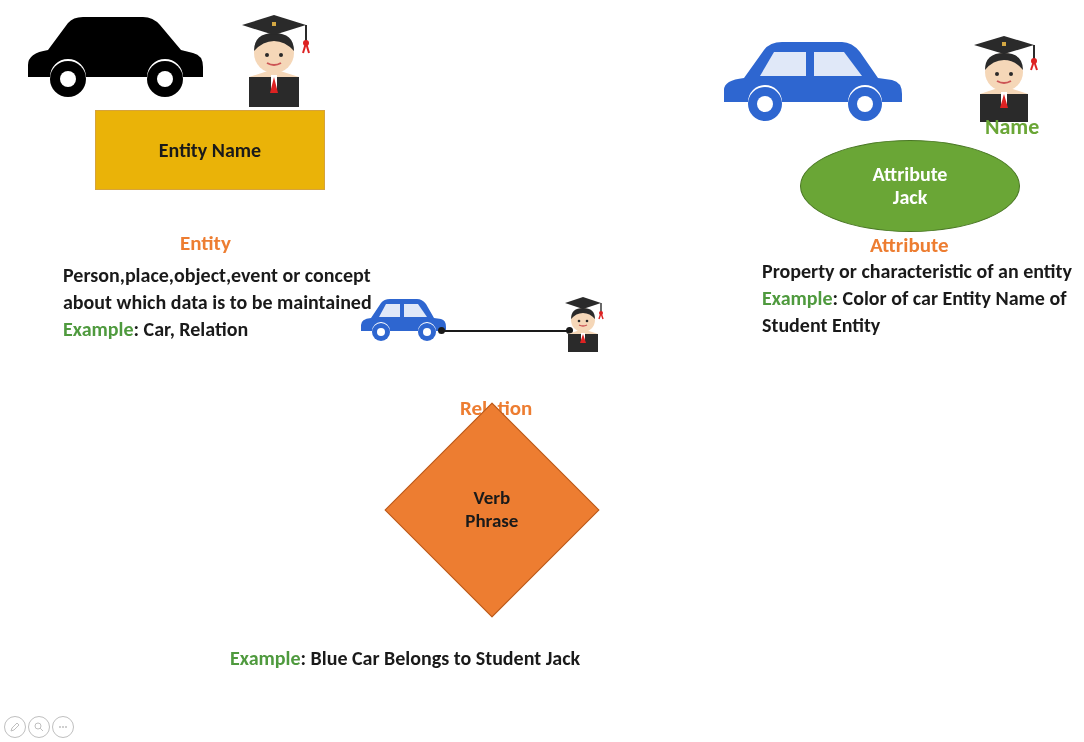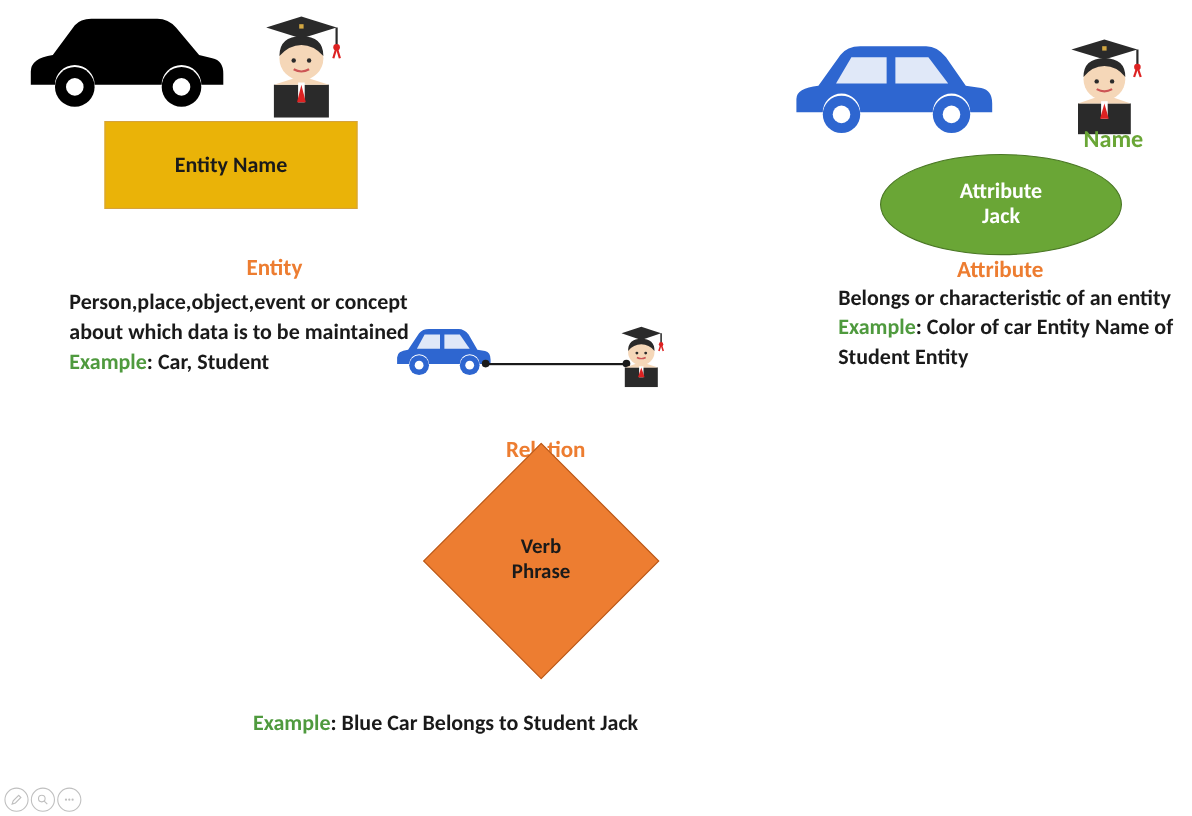--- a/index.html
+++ b/index.html
@@ -22,21 +22,21 @@
     display: flex; align-items: center; justify-content: center;
   }
   .entity-box span {
     font-weight: bold; font-size: 20px; color: #1a1a1a;
   }
 
   
   .section-title {
     color: #ed7d31; font-weight: bold; font-size: 21px;
   }
-  .entity-title { left: 180px; top: 230px; margin-left: 44px; }
+  .entity-title { left: 180px; top: 230px; }
   .relation-title { left: 460px; top: 395px; }
   .attribute-title { left: 870px; top: 232px; }
 
   
   .desc {
     font-size: 20px; font-weight: bold; color: #1a1a1a;
     line-height: 1.35;
   }
   .entity-desc { left: 63px; top: 262px; width: 310px; }
   .relation-desc { left: 230px; top: 618px; width: 540px; }
@@ -147,21 +147,21 @@
 </div>
 
 <div class="abs entity-box">
   <span>Entity Name</span>
 </div>
 
 <div class="abs section-title entity-title">Entity</div>
 
 <div class="abs desc entity-desc">
   <span>Person,place,object,event or concept about which data is to be maintained</span><br>
-  <span class="example-label">Example</span><span>: Car, Student</span>
+  <span class="example-label">Example</span><span>: Car, Relation</span>
 </div>
 
 <div class="abs car-blue-big">
   <svg width="190" height="95" viewBox="0 0 190 95">
     <path fill="#2e66d0" d="M 28 48 L 48 20 Q 54 12 66 12 L 126 12 Q 136 12 144 22 L 162 48 L 176 50 Q 186 52 186 64 L 186 72 L 166 72 A 17 17 0 1 0 132 72 L 66 72 A 17 17 0 1 0 32 72 L 8 72 L 8 60 Q 8 50 28 48 Z"></path>
     <path fill="#fff" opacity="0.85" d="M 44 46 L 58 22 L 90 22 L 90 46 Z"></path>
     <path fill="#fff" opacity="0.85" d="M 98 46 L 98 22 L 128 22 L 146 46 Z"></path>
     <circle cx="49" cy="74" r="17" fill="#2e66d0"></circle>
     <circle cx="49" cy="74" r="8" fill="#fff"></circle>
     <circle cx="149" cy="74" r="17" fill="#2e66d0"></circle>
@@ -194,21 +194,21 @@
 <div class="abs attr-oval">
   <span>
     <span>Attribute</span><br>
     <span>Jack</span>
   </span>
 </div>
 
 <div class="abs section-title attribute-title">Attribute</div>
 
 <div class="abs desc attribute-desc">
-  <span>Belongs or characteristic of an entity</span><br>
+  <span>Property or characteristic of an entity</span><br>
   <span class="example-label">Example</span><span>: Color of car Entity Name of Student Entity</span>
 </div>
 
 <div class="abs car-blue-small">
   <svg width="90" height="50" viewBox="0 0 90 50">
     <path fill="#2e66d0" d="M 14 26 L 24 11 Q 27 7 33 7 L 60 7 Q 65 7 69 12 L 77 26 L 84 27 Q 89 28 89 35 L 89 39 L 79 39 A 9 9 0 1 0 61 39 L 33 39 A 9 9 0 1 0 15 39 L 4 39 L 4 33 Q 4 27 14 26 Z"></path>
     <path fill="#fff" opacity="0.85" d="M 22 25 L 29 12 L 43 12 L 43 25 Z"></path>
     <path fill="#fff" opacity="0.85" d="M 47 25 L 47 12 L 61 12 L 70 25 Z"></path>
     <circle cx="24" cy="40" r="9" fill="#2e66d0"></circle>
     <circle cx="24" cy="40" r="4" fill="#fff"></circle>

